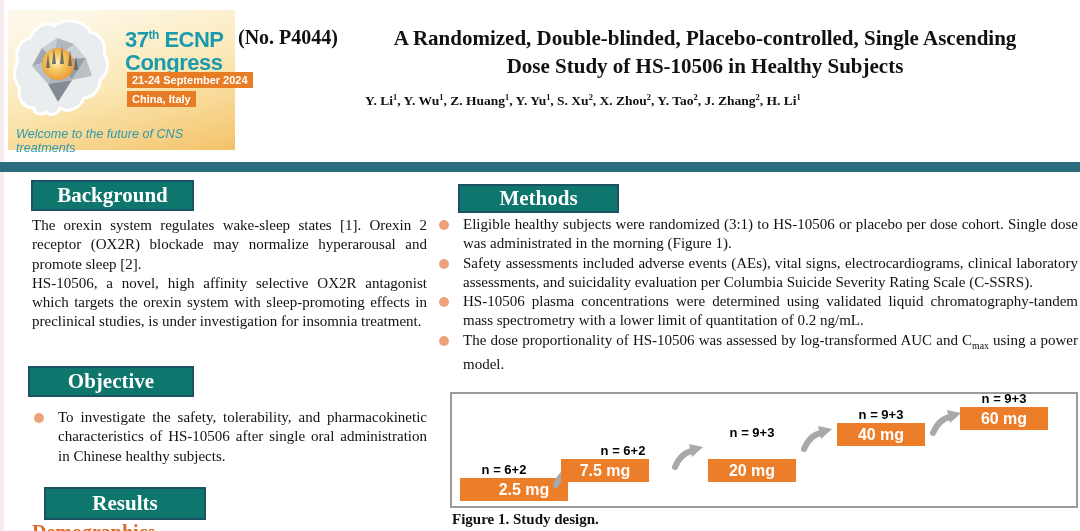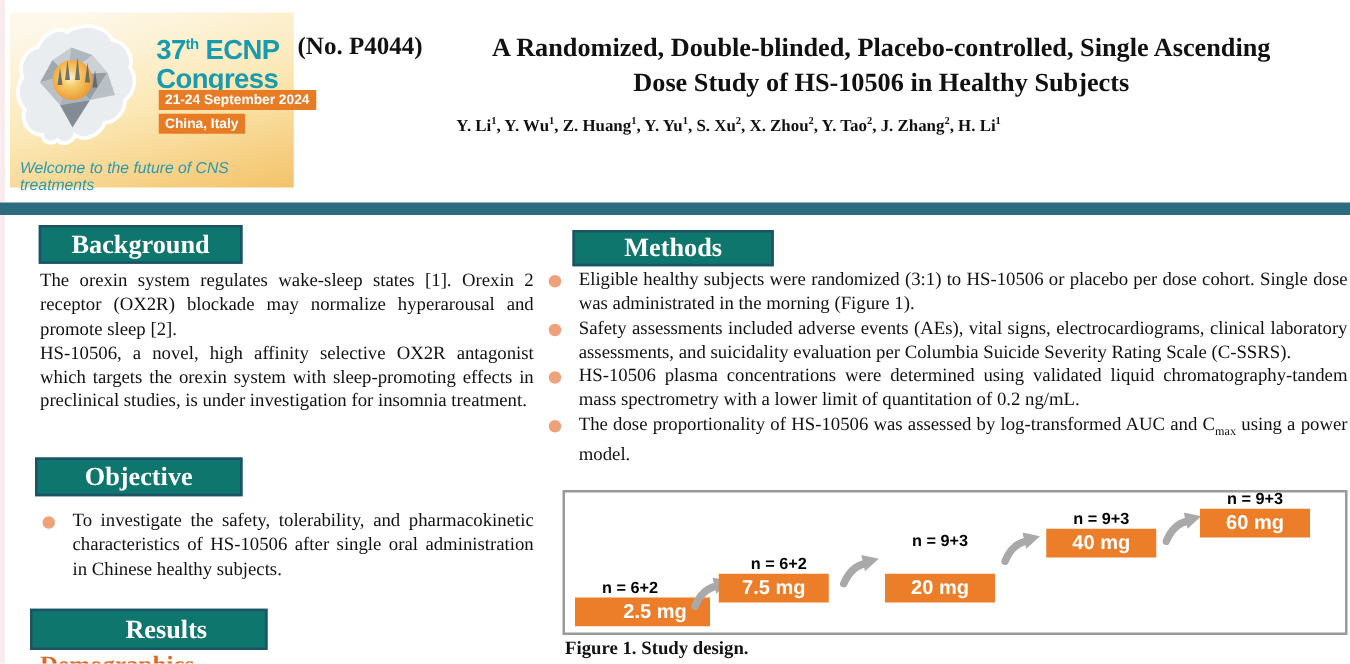--- a/index.html
+++ b/index.html
@@ -34,21 +34,21 @@
   .affils{position:absolute;left:398px;top:119px;font-weight:bold;font-size:11.5px;line-height:16.5px;}
 
   .teal-bar{position:absolute;left:0;top:162px;width:1080px;height:10px;background:#2b6c7f;}
 
   
   .sec-head{position:absolute;background:#0f766e;border:2px solid #1c5265;color:#ffffff;
             font-weight:bold;font-size:21px;text-align:center;}
   .head-background{left:31px;top:180px;width:159px;height:27px;line-height:27px;}
   .head-methods{left:458px;top:184px;width:157px;height:25px;line-height:25px;}
   .head-objective{left:28px;top:366px;width:162px;height:27px;line-height:27px;}
-  .head-results{left:24px;top:487px;width:158px;height:29px;line-height:29px;padding-left:28px;}
+  .head-results{left:44px;top:487px;width:158px;height:29px;line-height:29px;}
 
   
   .bg-text{position:absolute;left:32px;top:216px;width:395px;text-align:justify;
            font-size:15px;line-height:19.3px;}
   .bg-text p{margin:0;}
   .obj-list{position:absolute;left:32px;top:408px;width:395px;}
   .methods-list{position:absolute;left:437px;top:215px;width:641px;}
   .bullet-item{position:relative;padding-left:26px;text-align:justify;
                font-size:15px;line-height:19.3px;margin:0;}
   .bullet-dot{position:absolute;left:2px;top:5px;width:10px;height:10px;border-radius:50%;
@@ -145,21 +145,21 @@
     </div>
 
   <div class="figure-box">
       <div class="step-label" style="left: 8px; top: 68px;">n = 6+2</div>
       <div class="dose-box" style="left: 8px; top: 84px; padding-left: 20px;">2.5 mg</div>
       <div class="step-arrow" style="left: 101px; top: 68px;"><svg width="32" height="26" viewBox="0 0 32 26">
           <path d="M3,23 Q9,9 20,7" fill="none" stroke="#a9a9a9" stroke-width="6" stroke-linecap="round"></path>
           <path d="M17,0 L31,3 L20,13 Z" fill="#a9a9a9"></path>
         </svg></div>
       <div class="step-label" style="left: 127px; top: 49px;">n = 6+2</div>
-      <div class="dose-box" style="left: 123px; top: 65px;">7.5 mg</div>
+      <div class="dose-box" style="left: 109px; top: 65px;">7.5 mg</div>
       <div class="step-arrow" style="left: 220px; top: 50px;"><svg width="32" height="26" viewBox="0 0 32 26">
           <path d="M3,23 Q9,9 20,7" fill="none" stroke="#a9a9a9" stroke-width="6" stroke-linecap="round"></path>
           <path d="M17,0 L31,3 L20,13 Z" fill="#a9a9a9"></path>
         </svg></div>
       <div class="step-label" style="left: 256px; top: 31px;">n = 9+3</div>
       <div class="dose-box" style="left: 256px; top: 65px;">20 mg</div>
       <div class="step-arrow" style="left: 349px; top: 32px;"><svg width="32" height="26" viewBox="0 0 32 26">
           <path d="M3,23 Q9,9 20,7" fill="none" stroke="#a9a9a9" stroke-width="6" stroke-linecap="round"></path>
           <path d="M17,0 L31,3 L20,13 Z" fill="#a9a9a9"></path>
         </svg></div>

